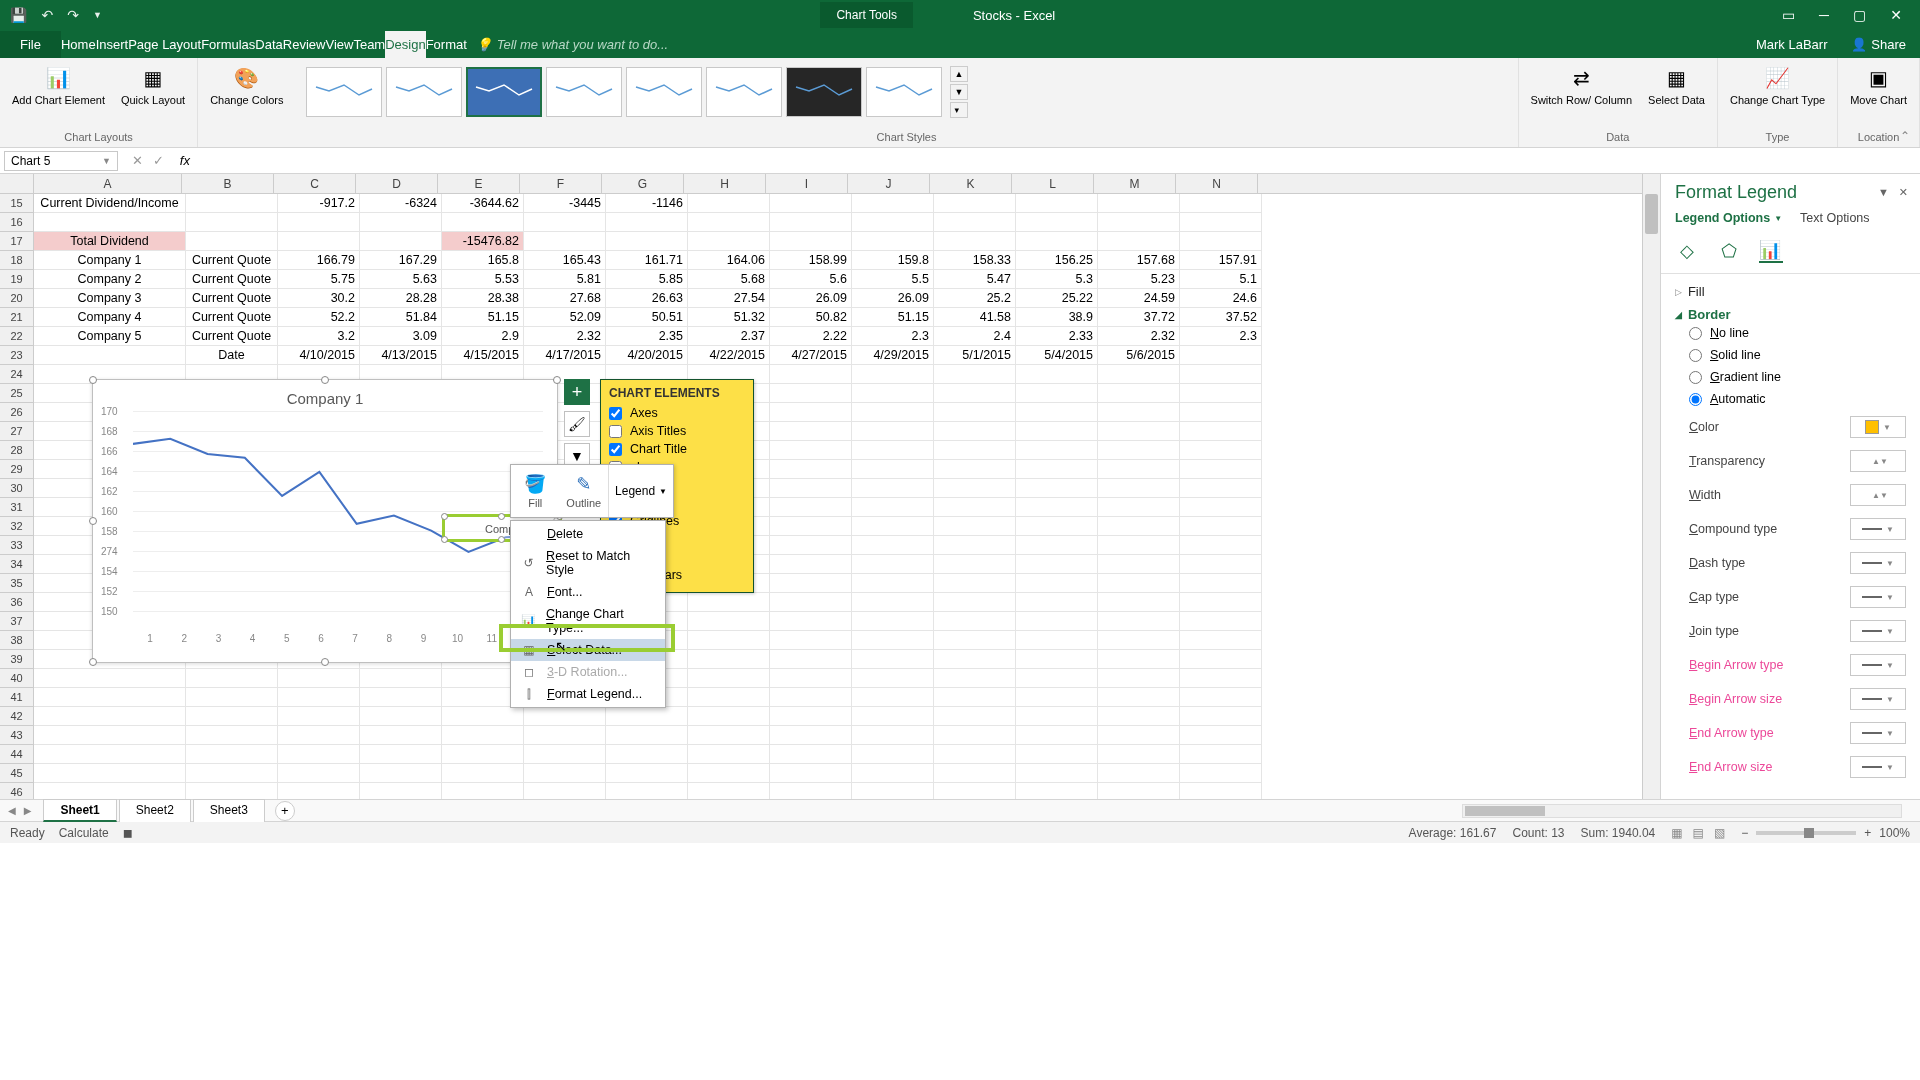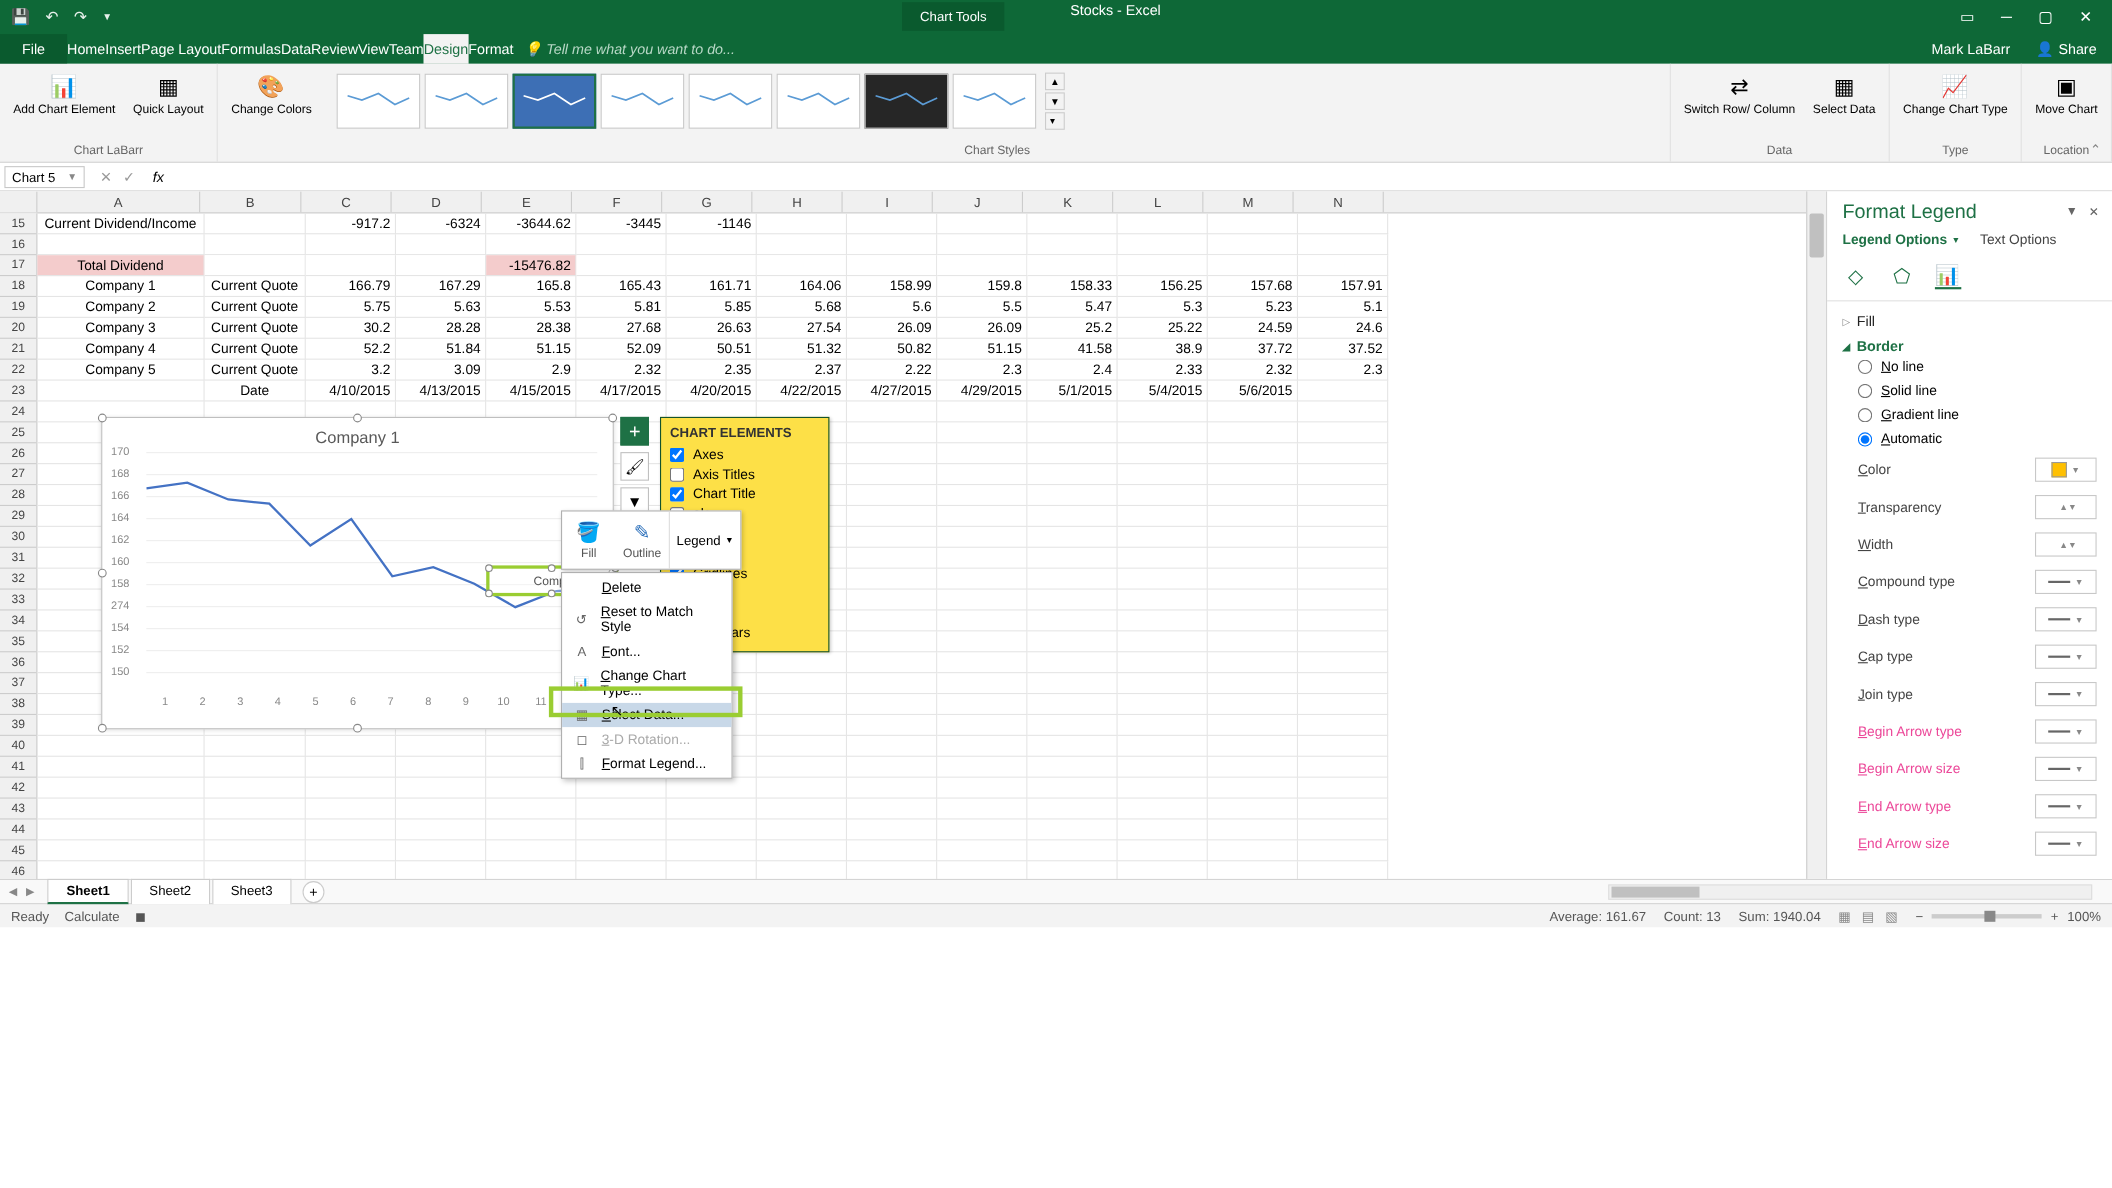--- a/index.html
+++ b/index.html
@@ -2,21 +2,21 @@
 <html><head>
 <meta charset="utf-8">
 <style>
 * { box-sizing: border-box; margin: 0; padding: 0; font-family: "Segoe UI", Arial, sans-serif; }
 body { width: 1920px; height: 1080px; overflow: hidden; background: #fff; font-size: 13px; }
 
 
 .titlebar { height: 30px; background: #0e6837; display: flex; align-items: center; color: #fff; }
 .titlebar .qat { display: flex; align-items: center; padding: 0 10px; gap: 14px; }
 .titlebar .qat span { font-size: 14px; opacity: 0.9; cursor: pointer; }
-.titlebar .center { flex: 1; display: flex; justify-content: center; gap: 60px; }
+.titlebar .center { flex: 1; display: flex; justify-content: center; align-items: center; gap: 60px; }
 .titlebar .ctx-tab { background: #0a5a2e; padding: 6px 16px; font-size: 12px; }
 .titlebar .doc-title { font-size: 13px; }
 .titlebar .win-controls { display: flex; gap: 24px; padding: 0 18px; font-size: 14px; }
 .titlebar .win-controls span { cursor: pointer; }
 
 
 .ribbon-tabs { height: 28px; background: #0e6837; display: flex; align-items: flex-end; color: #fff; font-size: 13px; }
 .ribbon-tabs .tab { padding: 6px 0; cursor: pointer; }
 .ribbon-tabs .tab.file { background: #0a5a2e; font-weight: 400; padding: 6px 20px; }
 .ribbon-tabs .tab.active { background: #f3f3f3; color: #1e7145; }
@@ -35,21 +35,21 @@
 .rbtn .ico { width: 32px; height: 28px; display: flex; align-items: center; justify-content: center; font-size: 20px; }
 .rbtn .txt { font-size: 11px; text-align: center; line-height: 1.1; margin-top: 2px; }
 .chart-styles-gallery { display: flex; gap: 4px; align-items: center; padding: 4px; }
 .style-thumb { width: 76px; height: 50px; border: 1px solid #c8c8c8; background: #fff; display: flex; align-items: center; justify-content: center; position: relative; cursor: pointer; }
 .style-thumb.sel { border: 2px solid #1e7145; background: #3d6fb5; }
 .style-thumb .miniline { width: 60px; height: 30px; }
 .ribbon-collapse { position: absolute; right: 10px; bottom: 4px; font-size: 12px; color: #888; cursor: pointer; }
 
 
 .formula-bar { height: 26px; border-bottom: 1px solid #d4d4d4; display: flex; align-items: center; background: #fff; }
-.name-box { width: 73px; border: 1px solid #c8c8c8; margin: 2px 4px; padding: 2px 6px; font-size: 12px; display: flex; justify-content: space-between; align-items: center; }
+.name-box { width: 114px; border: 1px solid #c8c8c8; margin: 2px 4px; padding: 2px 6px; font-size: 12px; display: flex; justify-content: space-between; align-items: center; }
 .name-box .dd { font-size: 9px; color: #888; }
 .fb-btns { display: flex; gap: 10px; padding: 0 10px; color: #999; }
 .fb-fx { font-style: italic; padding: 0 6px; }
 .fb-input { flex: 1; border: none; }
 
 
 .workspace { display: flex; height: 625px; }
 .grid-pane { flex: 1; position: relative; overflow: hidden; }
 .col-headers { display: flex; height: 20px; background: #f0f0f0; border-bottom: 1px solid #ccc; }
 .corner { width: 34px; border-right: 1px solid #ccc; background: #f0f0f0; }
@@ -206,21 +206,21 @@
     <div class="buttons">
       <div class="rbtn">
         <div class="ico">📊</div>
         <div class="txt">Add Chart Element</div>
       </div>
       <div class="rbtn">
         <div class="ico">▦</div>
         <div class="txt">Quick Layout</div>
       </div>
     </div>
-    <div class="label">Chart LaBarr</div>
+    <div class="label">Chart Layouts</div>
   </div>
   <div class="ribbon-group" style="border-right:none">
     <div class="buttons">
       <div class="rbtn">
         <div class="ico">🎨</div>
         <div class="txt">Change Colors</div>
       </div>
     </div>
     <div class="label"></div>
   </div>

